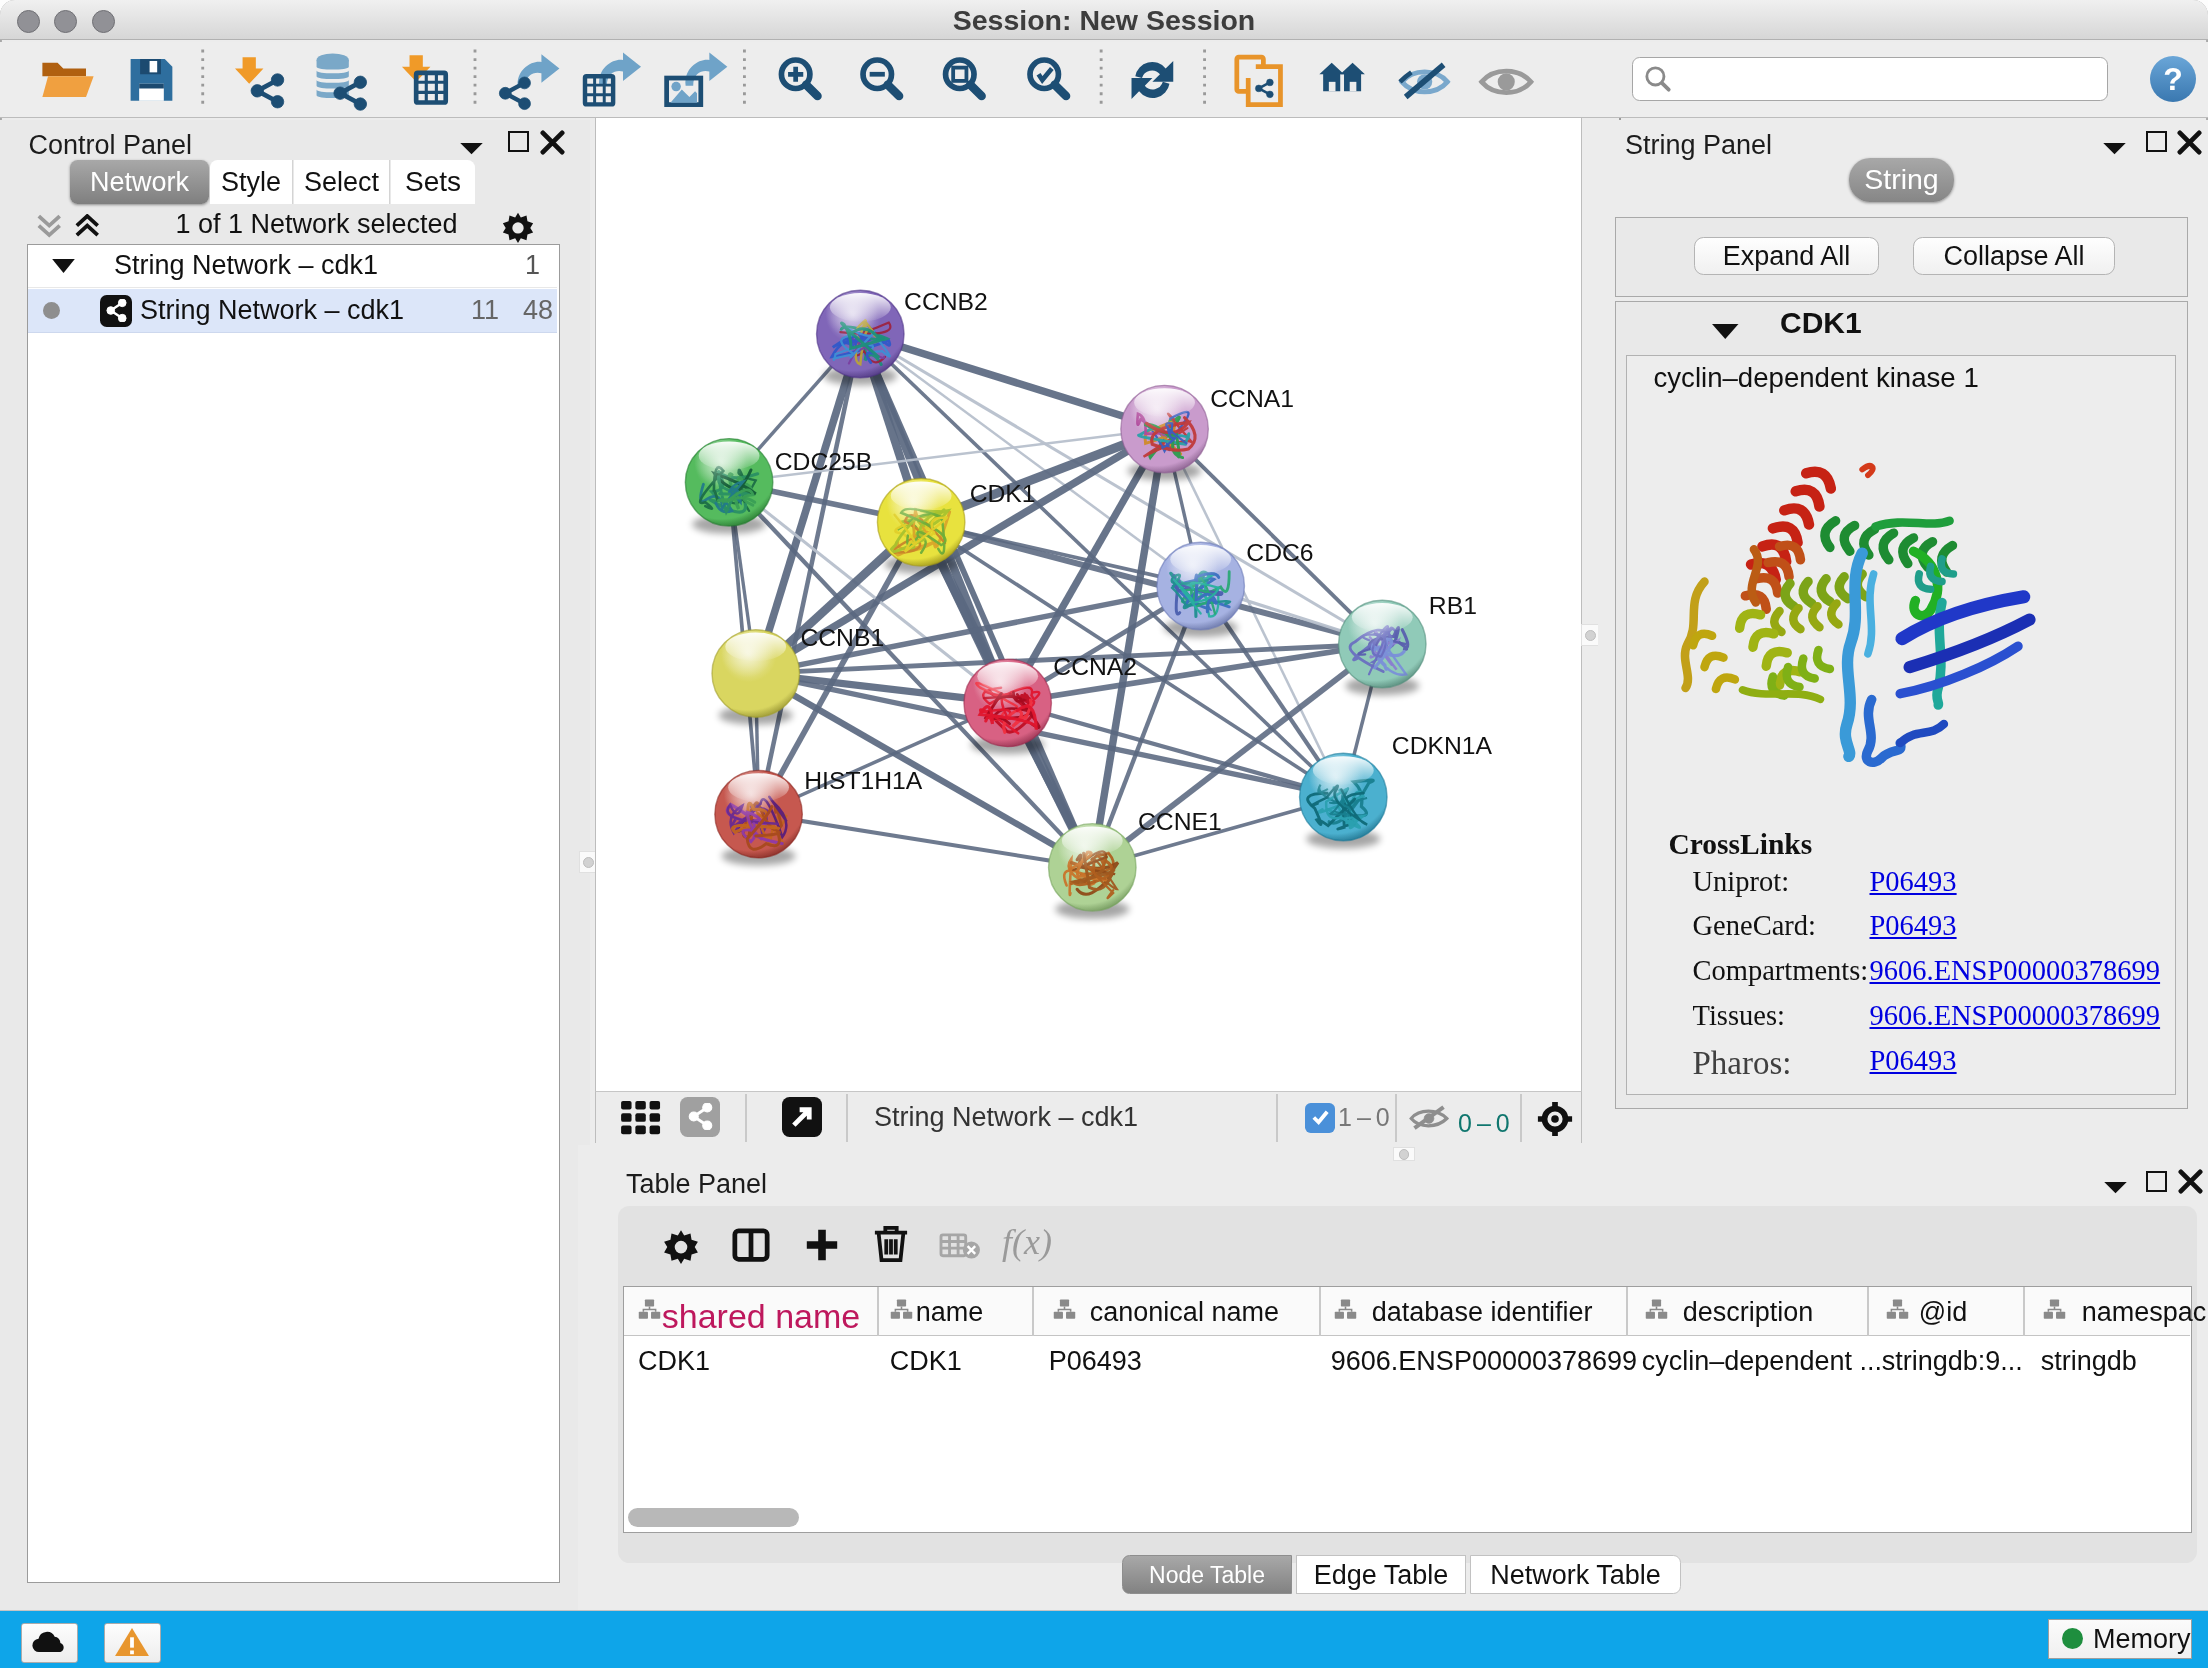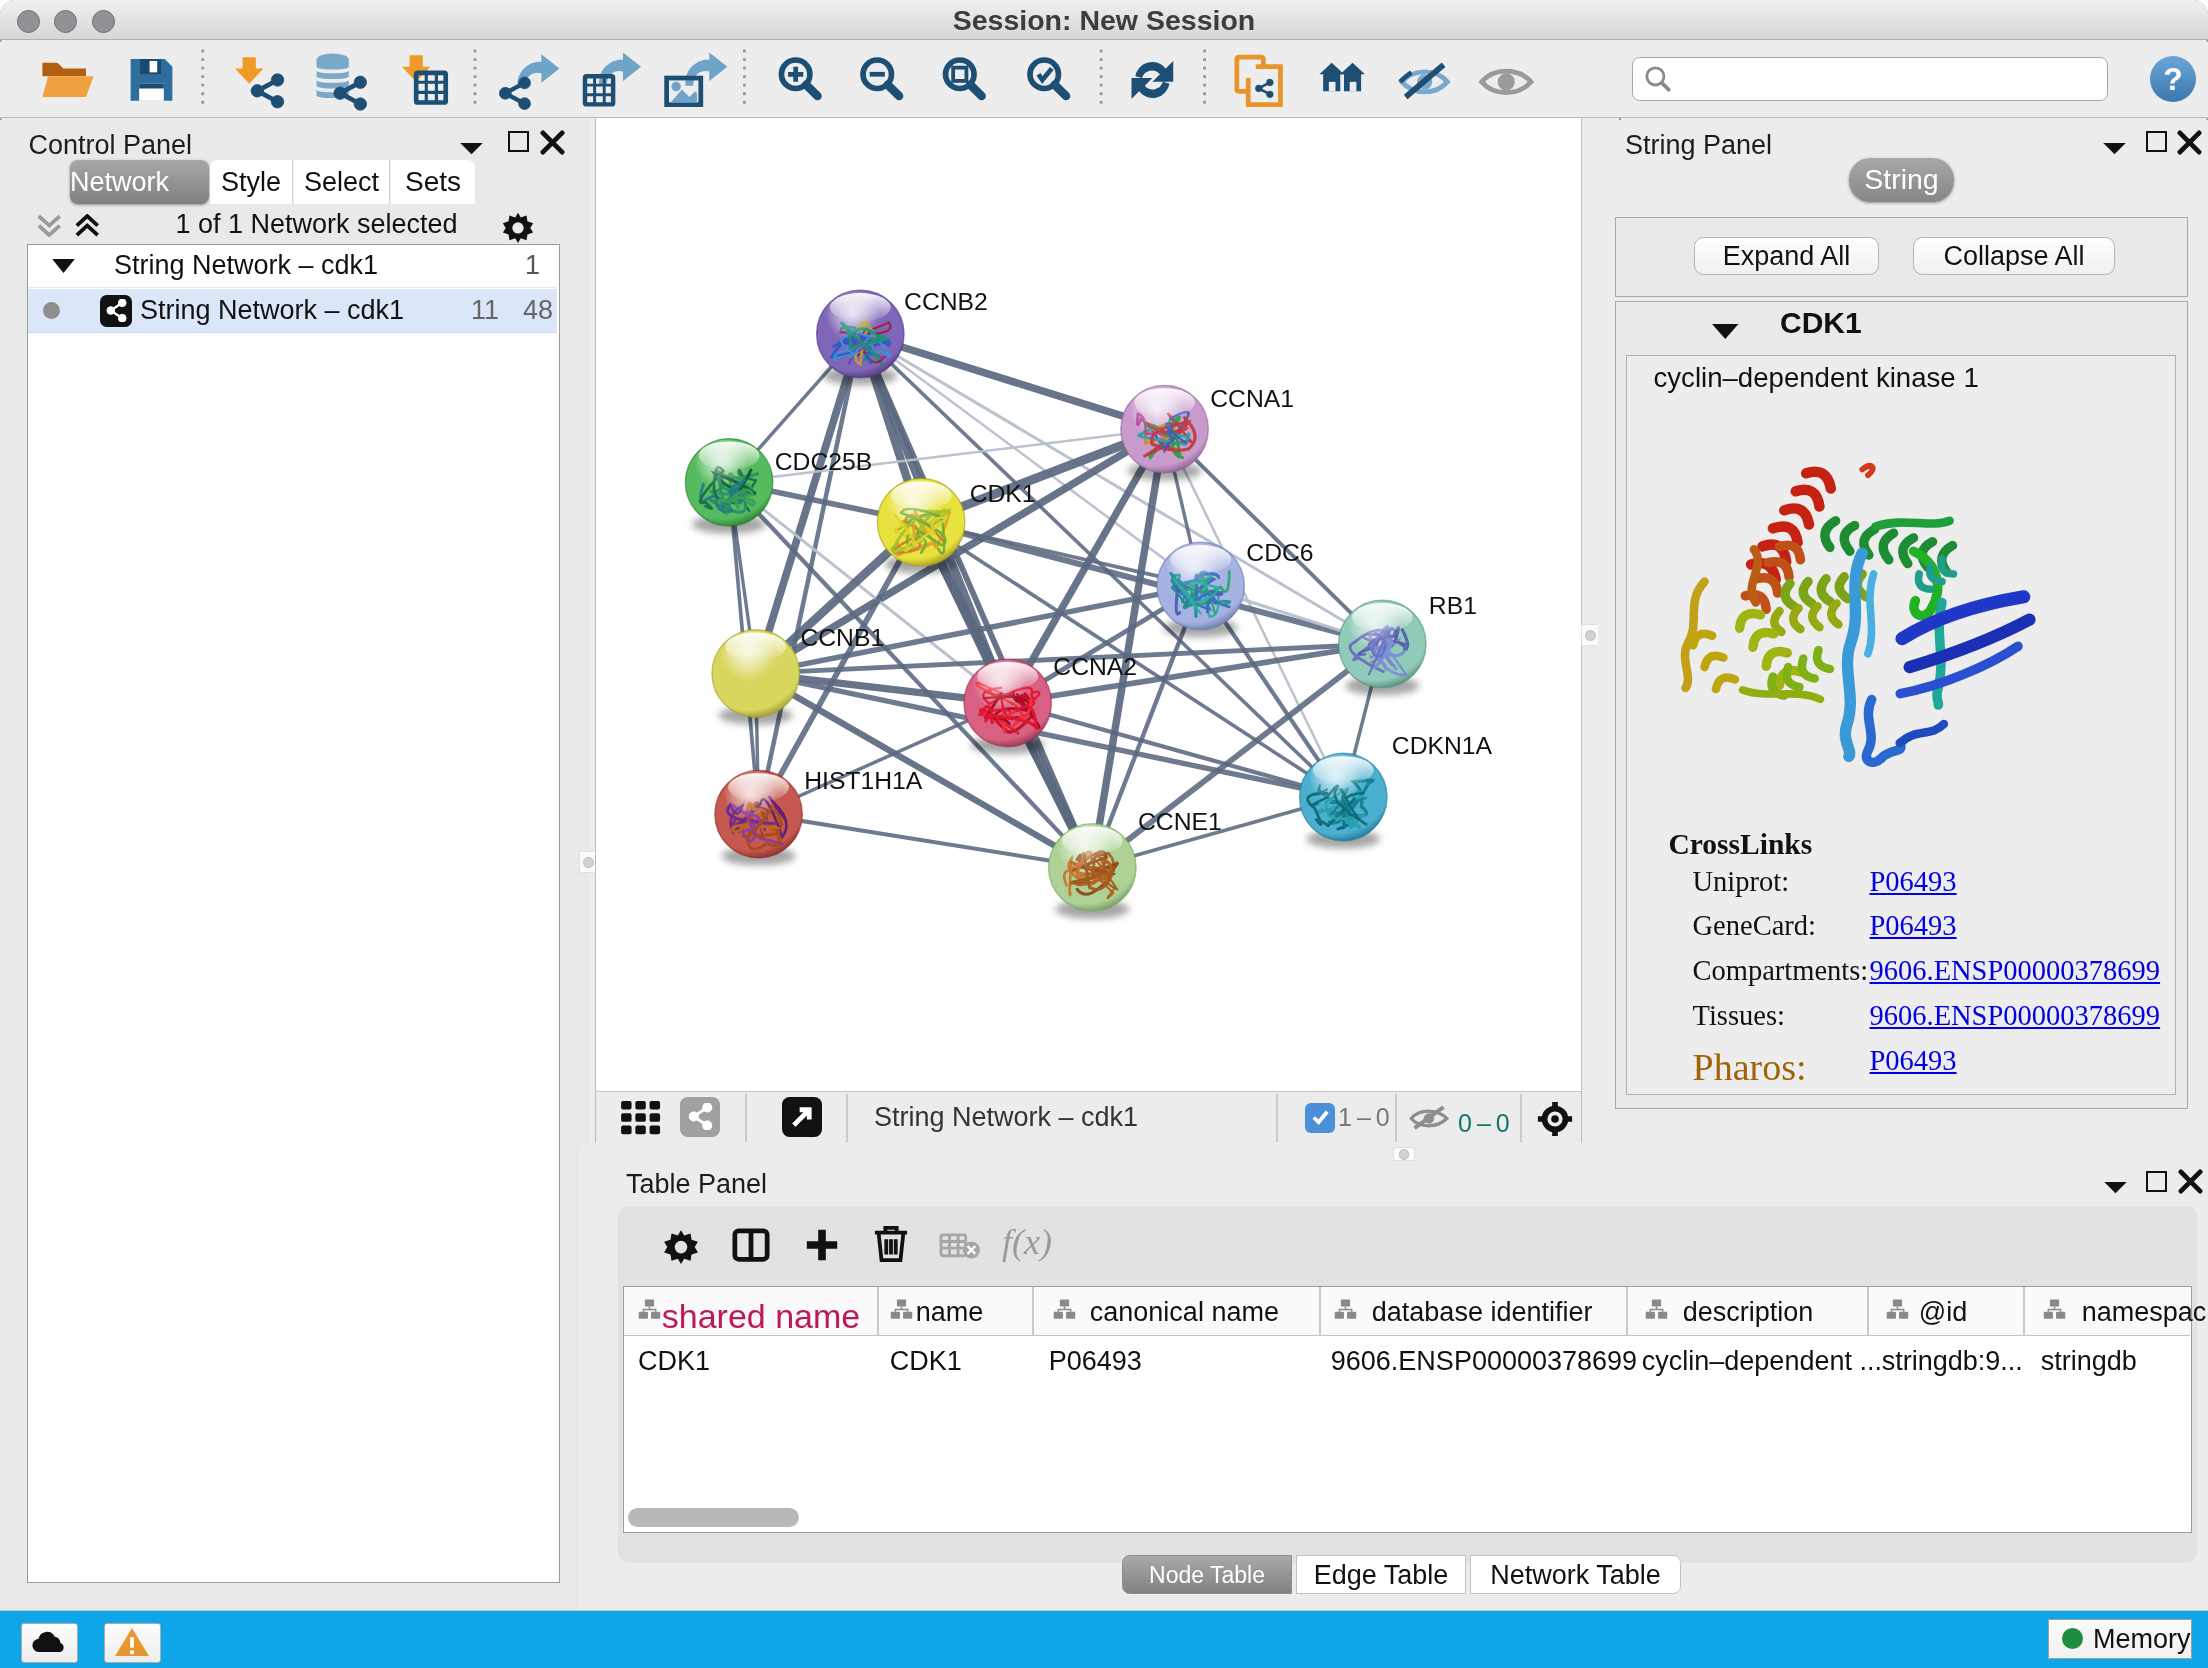--- a/index.html
+++ b/index.html
@@ -160,21 +160,21 @@
 <div class="abs" style="left:0;top:120px;width:590px;height:1490px;background:#e9e9e9">
  <div class="abs ttl" style="left:28.5px;top:9.5px">Control Panel</div>
  <svg class="abs" style="left:458px;top:21px" width="27" height="15" viewBox="0 0 28 16">
         <path d="M2 2 L14 14 L26 2 Z" fill="#111"></path>
       </svg>
  <div class="abs" style="left:508px;top:11.4px;width:21px;height:21px;border:2.9px solid #111"></div>
  <svg class="abs" style="left:540px;top:9.5px" width="25" height="25" viewBox="0 0 26 26">
         <path d="M3 3 L23 23 M23 3 L3 23" stroke="#111" stroke-width="5" stroke-linecap="round"></path>
       </svg>
 
- <div class="abs" style="left:70px;top:40px;width:139px;height:44px;background:linear-gradient(#a8a8a8,#7f7f7f);border-radius:7.6px;color:#fff;font-size:27px;line-height:44px;box-shadow:0 1px 2.9px rgba(0,0,0,0.4)">Network</div>
+ <div class="abs" style="left:70px;top:40px;width:139px;height:44px;background:linear-gradient(#a8a8a8,#7f7f7f);border-radius:7.6px;color:#fff;font-size:27px;text-align:center;line-height:44px;box-shadow:0 1px 2.9px rgba(0,0,0,0.4)">Network</div>
  <div class="abs" style="left:210px;top:40px;width:83px;height:44px;background:#fff;border-radius:7.6px 0 0 0;border-right:1px solid #d4d4d4;color:#111;font-size:27px;text-align:center;line-height:44px">Style</div>
  <div class="abs" style="left:294px;top:40px;width:96px;height:44px;background:#fff;border-right:1px solid #d4d4d4;color:#111;font-size:27px;text-align:center;line-height:44px">Select</div>
  <div class="abs" style="left:391px;top:40px;width:84px;height:44px;background:#fff;border-radius:0 7.6px 0 0;color:#111;font-size:28px;text-align:center;line-height:44px">Sets</div>
 
  <div class="abs" style="left:27px;top:88px;width:533px;height:36px">
   <svg class="abs" style="left:7.6px;top:5.7px" width="28.5" height="25" viewBox="0 0 30 26">
           <path d="M4 2 L15 12 L26 2 M4 12 L15 22 L26 12" stroke="#9a9a9a" stroke-width="4" fill="none"></path>
         </svg>
   <svg class="abs" style="left:46px;top:5.7px" width="28.5" height="25" viewBox="0 0 30 26">
           <path d="M4 12 L15 2 L26 12 M4 22 L15 12 L26 22" stroke="#111" stroke-width="4" fill="none"></path>
@@ -735,21 +735,21 @@
           </svg>
    <div class="abs" style="left:42px;top:472px;font-size:29.5px;font-weight:bold;color:#111;font-family:'Liberation Serif',serif">CrossLinks</div>
    <div class="abs" style="left:66px;top:510px;font-size:28.5px;color:#111;font-family:'Liberation Serif',serif">Uniprot:</div>
    <div class="abs" style="left:243px;top:510px;font-size:28.5px;color:#0000e0;text-decoration:underline;font-family:'Liberation Serif',serif">P06493</div>
    <div class="abs" style="left:66px;top:554px;font-size:28.5px;color:#111;font-family:'Liberation Serif',serif">GeneCard:</div>
    <div class="abs" style="left:243px;top:554px;font-size:28.5px;color:#0000e0;text-decoration:underline;font-family:'Liberation Serif',serif">P06493</div>
    <div class="abs" style="left:66px;top:599px;font-size:28.5px;color:#111;font-family:'Liberation Serif',serif">Compartments:</div>
    <div class="abs" style="left:243px;top:599px;font-size:28.5px;color:#0000e0;text-decoration:underline;font-family:'Liberation Serif',serif">9606.ENSP00000378699</div>
    <div class="abs" style="left:66px;top:644px;font-size:28.5px;color:#111;font-family:'Liberation Serif',serif">Tissues:</div>
    <div class="abs" style="left:243px;top:644px;font-size:28.5px;color:#0000e0;text-decoration:underline;font-family:'Liberation Serif',serif">9606.ENSP00000378699</div>
-   <div class="abs" style="left:66px;top:689px;font-size:38px;color:#a16207;font-family:'Liberation Serif',serif">Pharos:</div>
+   <div class="abs" style="left:66px;top:689px;font-size:33px;color:#404040;font-family:'Liberation Serif',serif">Pharos:</div>
    <div class="abs" style="left:243px;top:689px;font-size:28.5px;color:#0000e0;text-decoration:underline;font-family:'Liberation Serif',serif">P06493</div>
   </div>
  </div>
 </div>
 <div class="abs" style="left:578px;top:1162px;width:1630px;height:448px;background:#ececec">
  <div class="abs ttl" style="left:48px;top:6.7px">Table Panel</div>
  <svg class="abs" style="left:1524px;top:18px" width="27" height="15" viewBox="0 0 28 16">
         <path d="M2 2 L14 14 L26 2 Z" fill="#111"></path>
       </svg>
  <div class="abs" style="left:1568px;top:8.6px;width:21px;height:21px;border:2.9px solid #111"></div>

